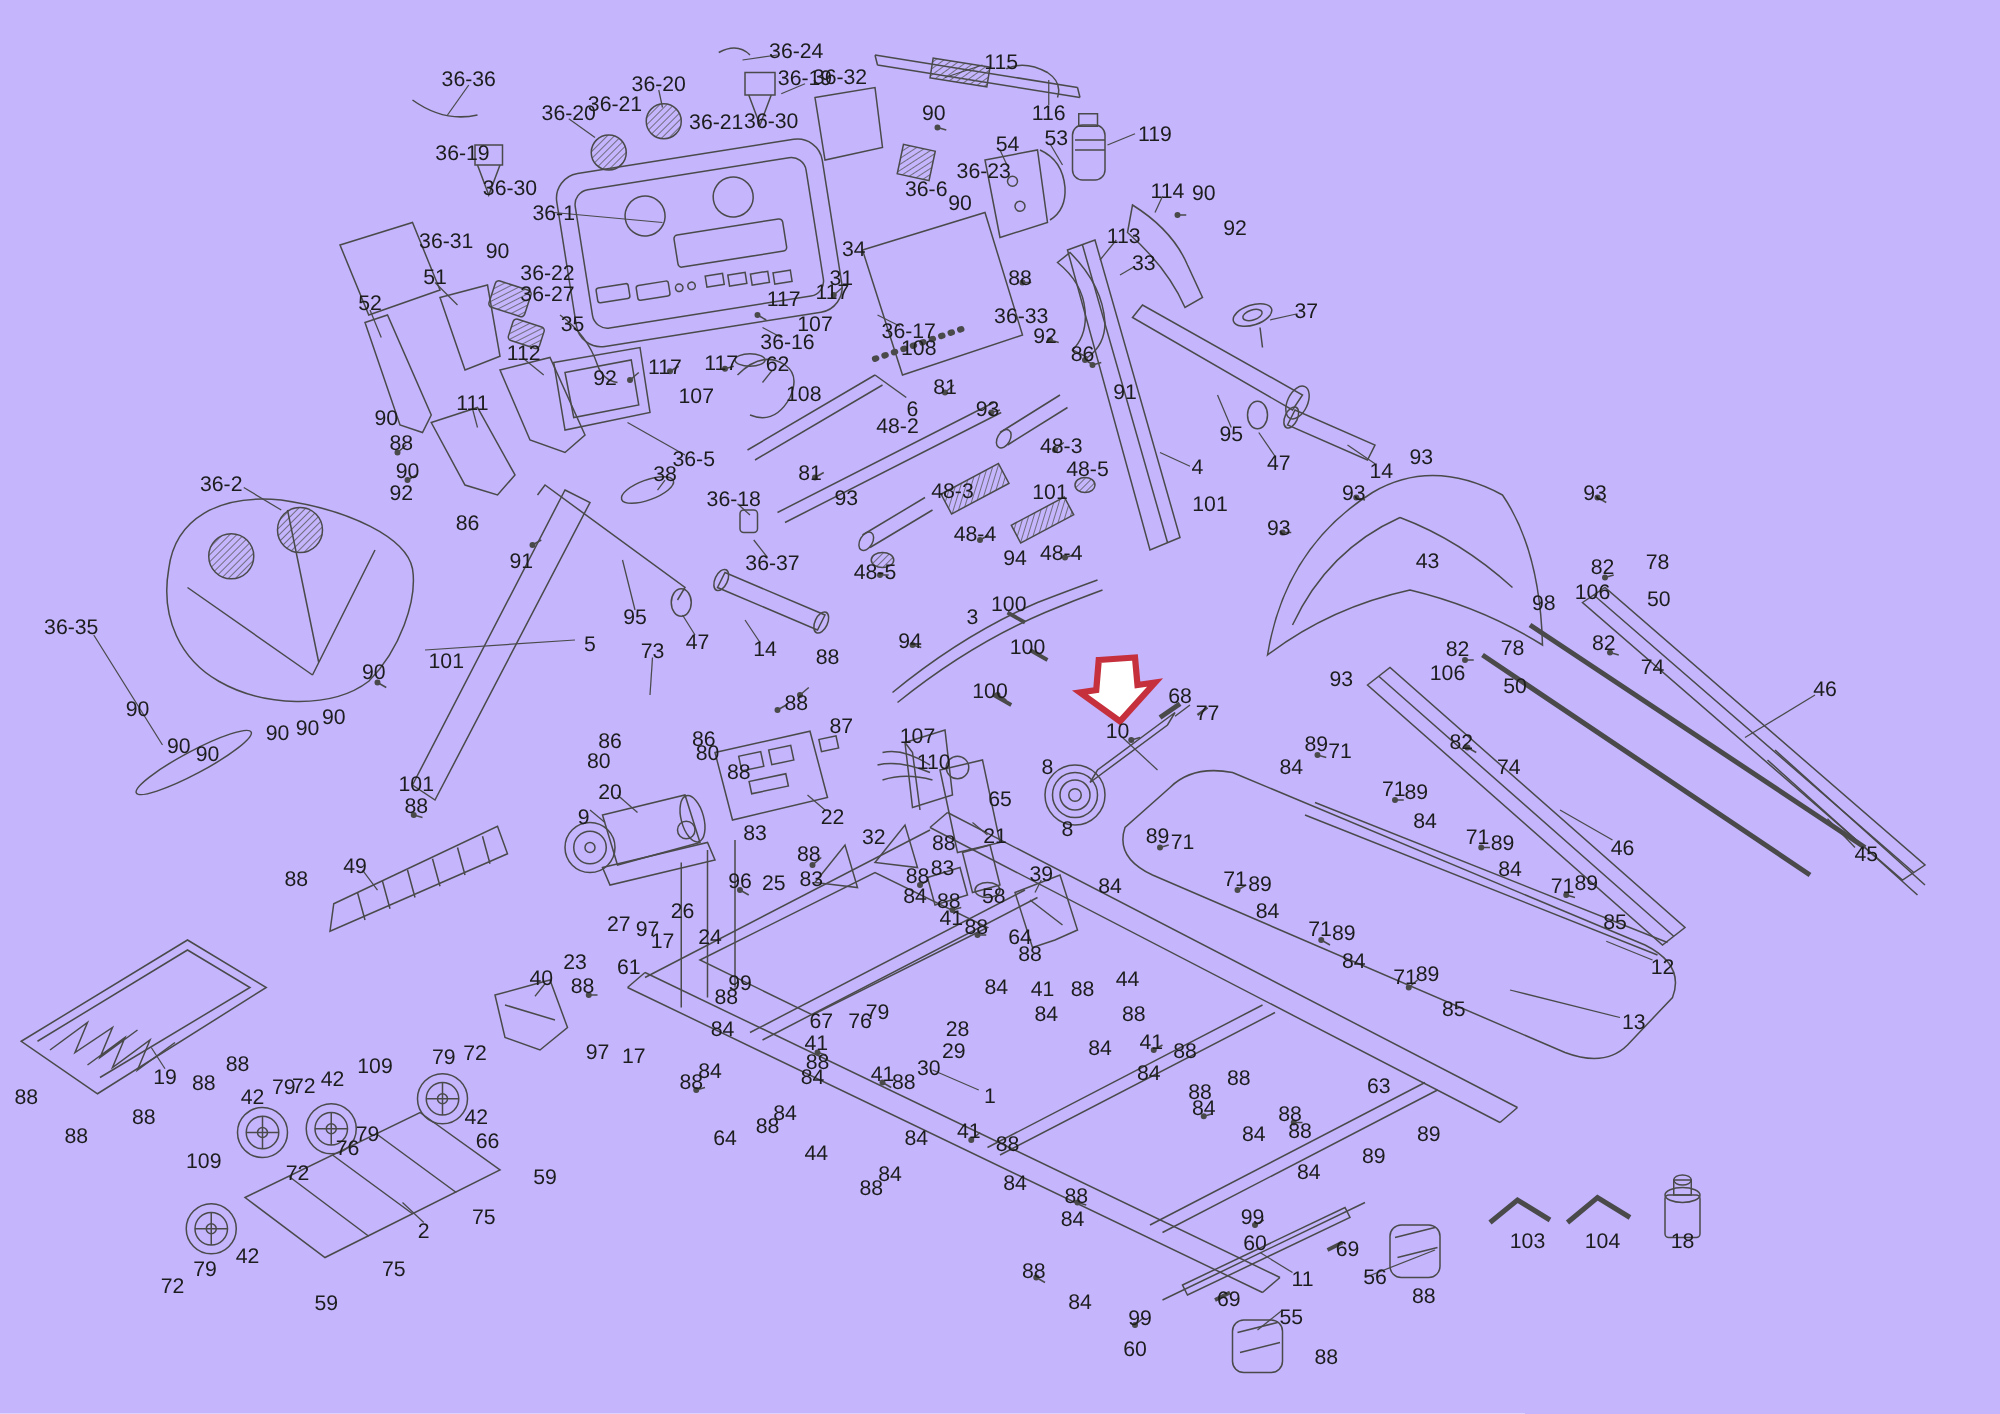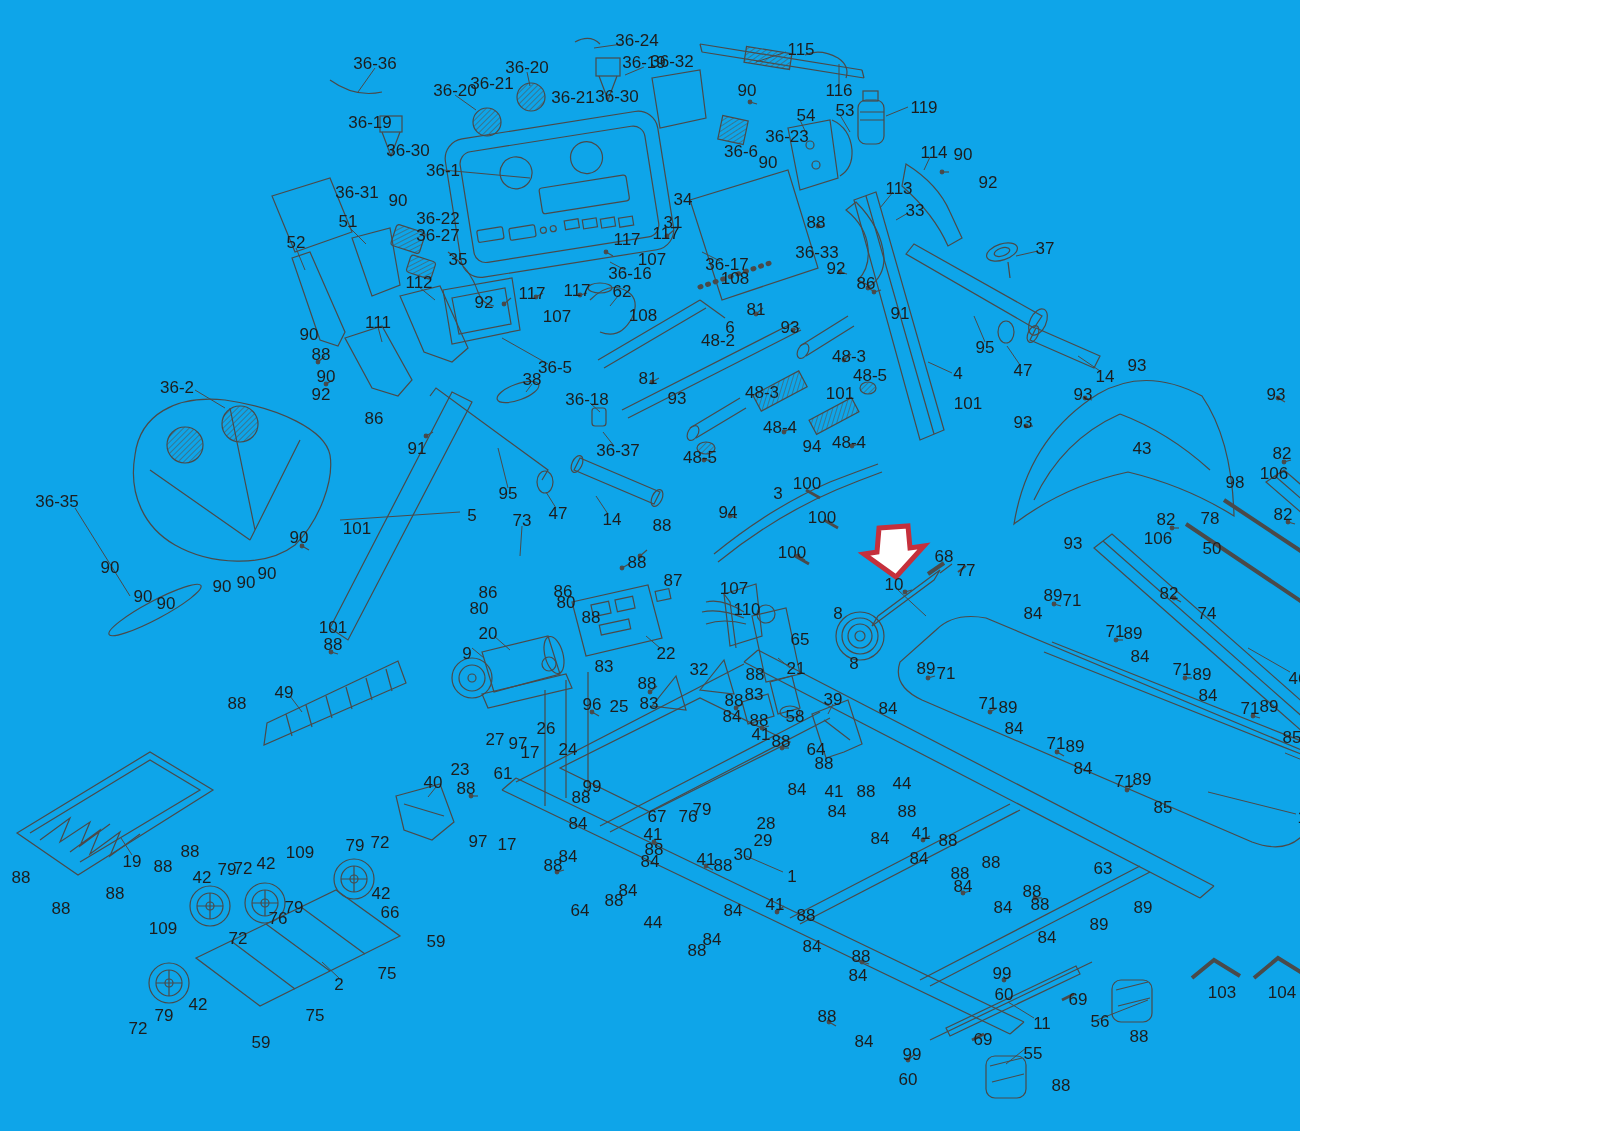--- a/index.html
+++ b/index.html
@@ -1,16 +1,16 @@
 <!DOCTYPE html>
 <html><head>
 <meta charset="utf-8">
 <style>
   html,body{margin:0;padding:0;background:#fff;}
-  .canvas{position:relative;width:1300px;height:1131px;background:#0ea5e9;overflow:hidden;
+  .canvas{position:relative;width:1600px;height:1131px;background:#c4b5fd;overflow:hidden;
           font-family:"Liberation Sans", sans-serif;}
   svg{position:absolute;left:0;top:0;}
   svg text{font-family:"Liberation Sans", sans-serif;font-size:17px;fill:#1d1d1d;text-anchor:middle;}
   .art{stroke:#4a4a4a;fill:none;stroke-width:1.2;}
   .leader{stroke:#4a4a4a;stroke-width:1;}
 </style>
 </head>
 <body>
 
 <div class="canvas">

